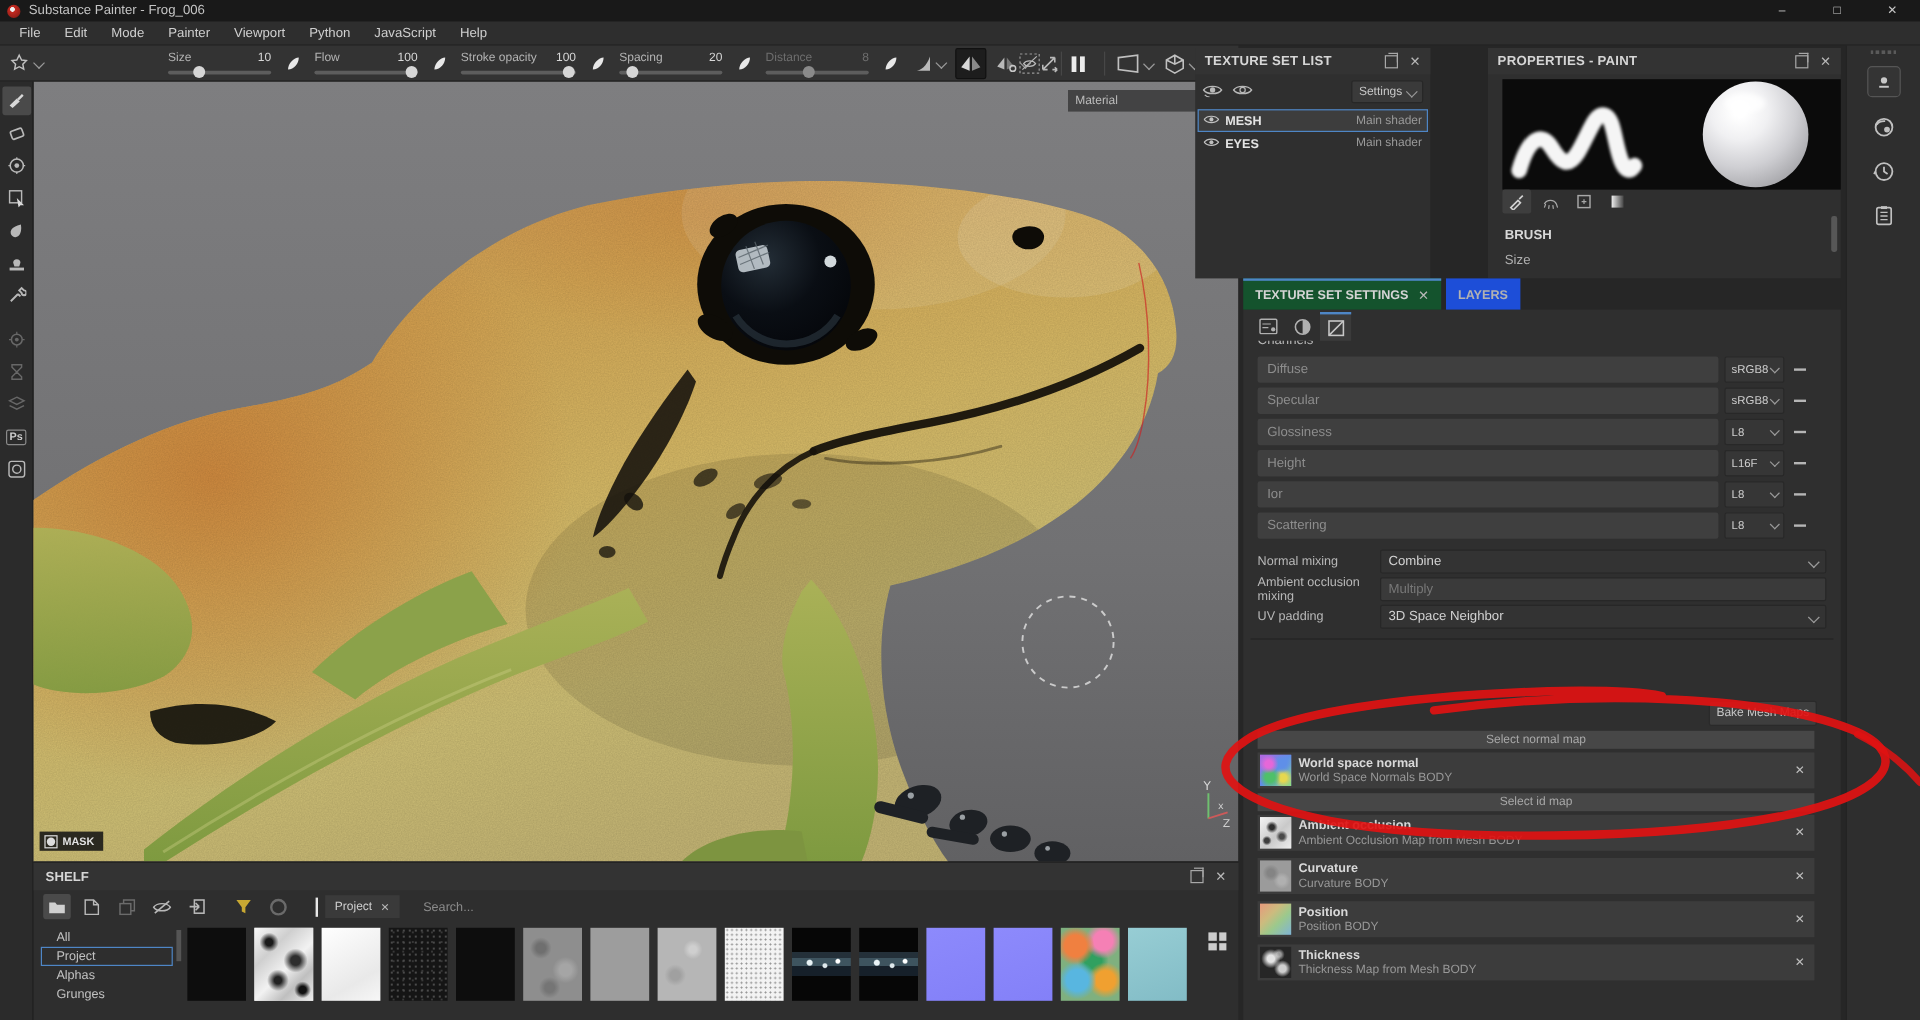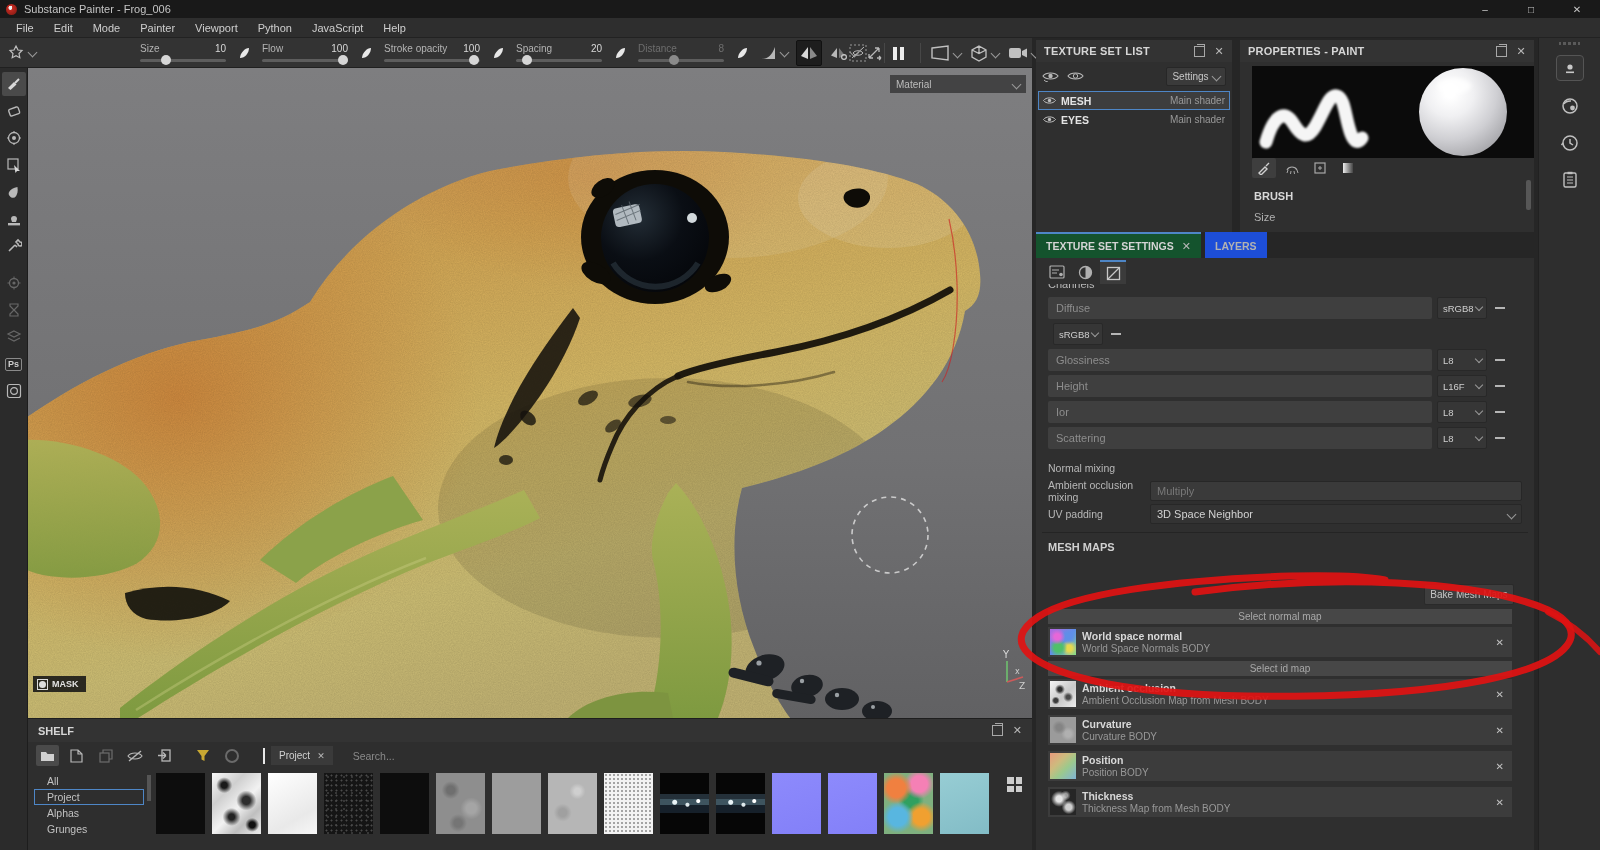--- a/index.html
+++ b/index.html
@@ -37,33 +37,33 @@
   #leftstrip{left:0;top:68px;width:28px;height:782px;background:#2b2b2b;border-right:1px solid #1d1d1d;box-sizing:border-box;display:flex;flex-direction:column;align-items:center;padding-top:4px;}
   .ls-btn{width:24px;height:24px;margin-bottom:3px;display:flex;align-items:center;justify-content:center;border-radius:2px;position:relative;}
   .ls-btn.active{background:#4a4a4a;}
   .ls-btn.dim{opacity:.38;}
   .ls-sep{height:10px;}
   .ps-badge{font-size:9px;font-weight:bold;color:#cfcfcf;border:1px solid #8a8a8a;border-radius:2px;padding:1px 2px;line-height:9px;}
   
   #viewport{left:28px;top:68px;width:1004px;height:650px;}
   #material-dd{left:890px;top:75px;width:136px;height:18px;background:rgba(56,56,58,.85);display:flex;align-items:center;padding:0 6px;box-sizing:border-box;font-size:10px;color:#bcbcbc;}
   #material-dd .chevron{margin-left:auto;}
-  #mask-chip{left:33px;top:676px;height:16px;background:rgba(22,22,22,.88);display:flex;align-items:center;padding:0 7px 0 4px;gap:4px;font-size:9px;font-weight:bold;color:#e2e2e2;}
+  #mask-chip{left:33px;top:693px;height:16px;background:rgba(22,22,22,.88);display:flex;align-items:center;padding:0 7px 0 4px;gap:4px;font-size:9px;font-weight:bold;color:#e2e2e2;}
   .mask-ico{width:9px;height:9px;border:1px solid #dcdcdc;display:inline-block;position:relative;}
   .mask-ico::after{content:"";position:absolute;inset:1px;border-radius:50%;background:#dcdcdc;}
   #gizmo{left:995px;top:648px;width:36px;height:44px;}
   
   .panel{background:#2f2f2f;}
   .panel-header{height:22px;background:#333;display:flex;align-items:center;padding:0 8px;font-size:11px;font-weight:bold;color:#d6d6d6;letter-spacing:.2px;}
   .ph-spacer{flex:1;}
   .float-ico{width:9px;height:9px;border:1px solid #a8a8a8;position:relative;margin-right:10px;}
   .float-ico::after{content:"";position:absolute;left:2px;top:-3px;width:7px;height:7px;border-top:1px solid #a8a8a8;border-right:1px solid #a8a8a8;background:transparent;}
   .close-x{color:#b8b8b8;font-size:11px;font-weight:normal;}
   
-  #tsl{left:1036px;top:40px;width:196px;height:192px;}
+  #tsl{left:996px;top:40px;width:196px;height:192px;}
   #tsl-tools{display:flex;align-items:center;padding:5px 6px;gap:8px;}
   .settings-dd{margin-left:auto;width:58px;height:17px;background:#3a3a3a;border:1px solid #272727;border-radius:2px;display:flex;align-items:center;justify-content:center;font-size:10px;color:#c8c8c8;}
   .tsl-row{display:flex;align-items:center;height:17px;margin:0 2px;padding:0 4px;gap:5px;border:1px solid transparent;}
   .tsl-row.selected{background:#3d3d3d;border-color:#4e86c6;}
   .tsl-name{font-weight:bold;font-size:10.5px;color:#e4e4e4;}
   .tsl-shader{margin-left:auto;font-size:10px;color:#999;}
   
   #props{left:1240px;top:40px;width:294px;height:192px;}
   #preview{position:absolute;left:12px;top:26px;width:282px;height:92px;background:#0b0b0b;display:flex;}
   #preview .half{width:141px;height:92px;position:relative;overflow:hidden;}
@@ -704,20 +704,23 @@
         <div class="chan-format">
           <span>sRGB8</span>
           <span class="chevron"></span>
         </div>
         <div class="chan-minus">
           <i></i>
         </div>
       </div>
 
       <div class="chan-row">
+        <div class="chan-field">
+          <span>Specular</span>
+        </div>
         <div class="chan-format">
           <span>sRGB8</span>
           <span class="chevron"></span>
         </div>
         <div class="chan-minus">
           <i></i>
         </div>
       </div>
 
       <div class="chan-row">
@@ -768,36 +771,39 @@
           <span>L8</span>
           <span class="chevron"></span>
         </div>
         <div class="chan-minus">
           <i></i>
         </div>
       </div>
     </div>
   <div class="mix-row" style="margin-top:9px">
     <span class="mix-label">Normal mixing</span>
+    <span class="mix-dd">
+        <span>Combine</span>
+        <span class="chevron"></span>
+      </span>
   </div>
   <div class="mix-row">
     <span class="mix-label">Ambient occlusion mixing</span>
     <span class="mix-dd disabled">
         <span>Multiply</span>
       </span>
   </div>
   <div class="mix-row">
     <span class="mix-label">UV padding</span>
     <span class="mix-dd">
         <span>3D Space Neighbor</span>
         <span class="chevron"></span>
       </span>
   </div>
   <div id="tss-divider"></div>
-  <div id="meshmaps-heading">MESH MAPS</div>
   <div id="bake-btn">Bake Mesh Maps</div>
   <div class="select-bar" style="top:377px">Select normal map</div>
   <div class="map-row" style="top:395px">
     <span class="map-thumb thumb-wsn"></span>
     <span>
       <div class="map-title">World space normal</div>
       <div class="map-sub">World Space Normals BODY</div>
     </span>
     <span class="map-x">✕</span>
   </div>

